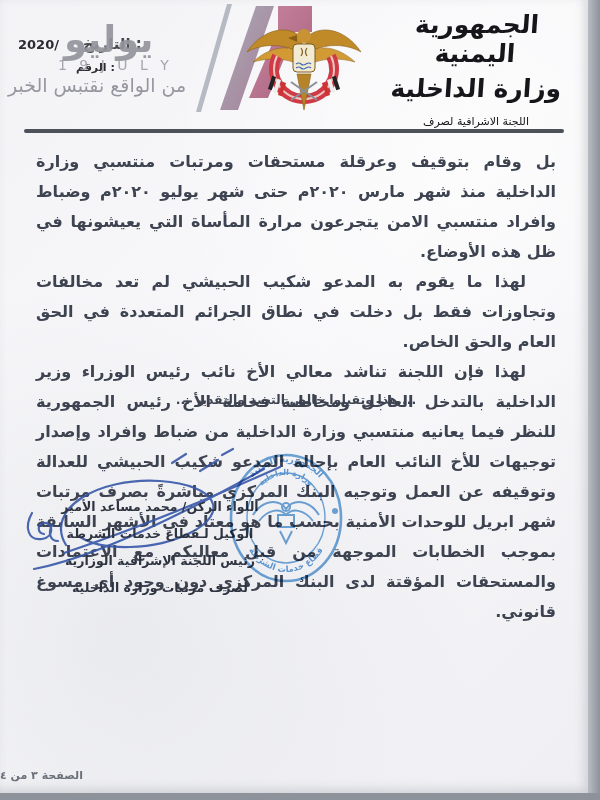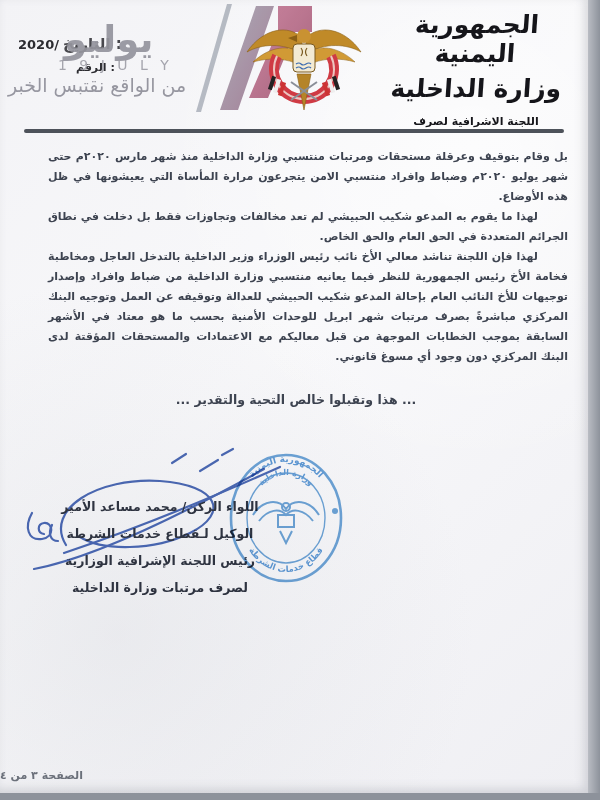--- a/index.html
+++ b/index.html
@@ -13,44 +13,44 @@
     position:absolute; left:0; top:0; width:588px; height:793px;
     background:
       radial-gradient(circle at 80% 20%, rgba(255,255,255,.6), rgba(255,255,255,0) 40%),
       radial-gradient(circle at 20% 80%, rgba(210,212,218,.35), rgba(255,255,255,0) 45%),
       linear-gradient(135deg,#f3f3f6 0%,#f8f8fa 45%,#efeff3 100%);
     box-shadow: inset -4px -4px 10px rgba(120,125,135,.25);
   }
 
   
   .date-block { position:absolute; top:27px; left:18px; color:#2b2b30; font-weight:bold; }
-  .date-line { display:flex; gap:4px; font-size:13px; align-items:baseline; }
+  .date-line { display:flex; gap:24px; font-size:13px; align-items:baseline; }
   .date-line .lbl { font-size:15px; opacity:.85;margin-top:8px; }
   .number-line { margin-top:8px; margin-left:58px; font-size:11px; }
 
   .wm-july   { position:absolute; left:64px;  top:18px; font-size:37px; font-weight:bold; color:#94949d; opacity:.92; letter-spacing:-1px;text-align:center; }
   .wm-latin  { position:absolute; left:58px;  top:57px; font-size:14px; color:#9d9da6; letter-spacing:4px; opacity:.9; }
   .wm-tagline{ position:absolute; left:8px;   top:74px; font-size:19px; font-weight:normal; color:#8f8f99; direction:rtl; opacity:.92; }
 
   .wm-logo { position:absolute; left:196px; top:2px; width:116px; height:112px; opacity:.85; }
   .emblem  { position:absolute; left:243px; top:16px; width:122px; height:102px; }
 
   .callig { position:absolute; right:16px; top:10px; width:192px; text-align:center; direction:rtl; color:#15151a; }
   .callig .big1 { font-size:25px; font-weight:bold; transform:skewX(-4deg); letter-spacing:-1px; }
   .callig .big2 { font-size:25px; font-weight:bold; transform:skewX(-4deg); letter-spacing:-1px; margin-top:6px; }
-  .callig .small1 { font-size:11px; font-weight:bold; margin-top:12px; }
+  .callig .small1 { font-size:11px; font-weight:normal; margin-top:12px; }
   .callig .small2 { font-size:11px; font-weight:bold; margin-top:9px; }
 
   .rule { position:absolute; top:129px; left:24px; width:540px; height:4px; background:#4d525a; border-radius:2px; }
 
   
   .bodytext {
-    position:absolute; top:147px; left:48px; width:520px;
+    position:absolute; top:147px; left:36px; width:520px;
     direction:rtl; text-align:justify;
-    font-size:11px; font-weight:bold; color:#3d4350; line-height:20px;
+    font-size:16px; font-weight:bold; color:#3d4350; line-height:30px;
   }
   .bodytext p { margin:0; }
   .bodytext p.indent { text-indent:30px; }
 
   .closing {
     position:absolute; top:392px; left:36px; width:520px;
     direction:rtl; text-align:center;
     font-size:12.5px; font-weight:bold; color:#3d4350;
   }
 

